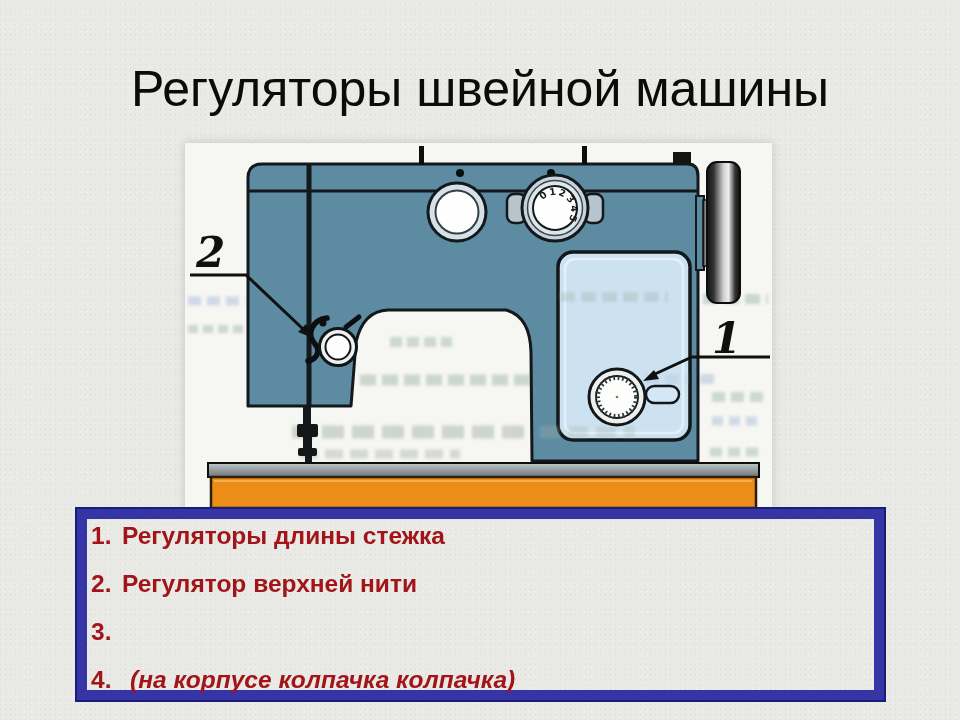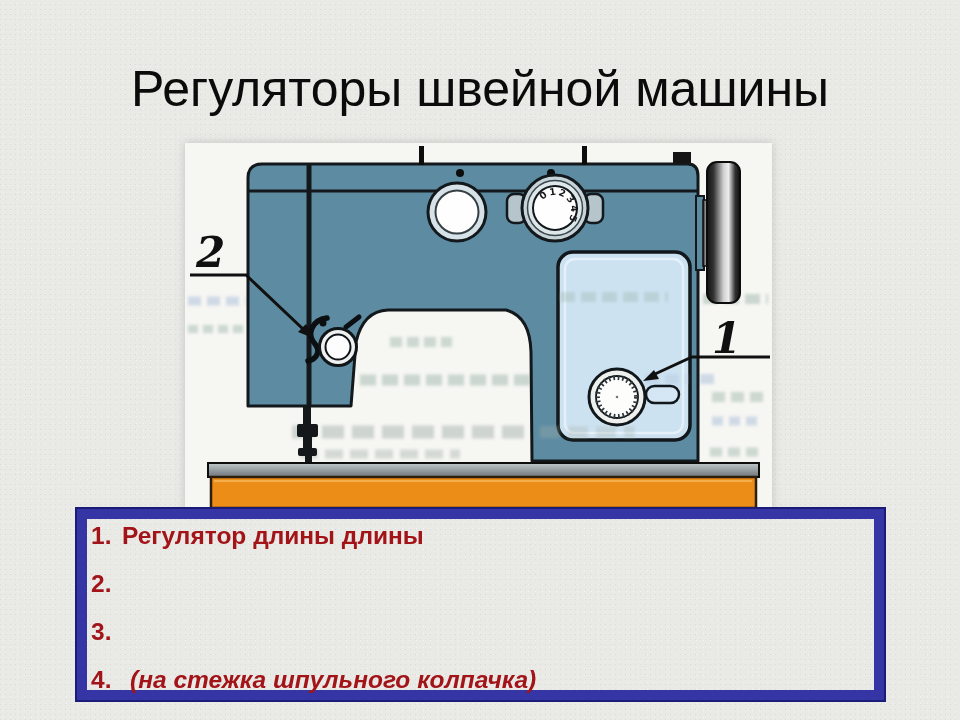--- a/index.html
+++ b/index.html
@@ -177,27 +177,28 @@
         <text class="callout" x="712" y="353">1</text>
         <path d="M770 357 L692 357 L655 374" fill="none" stroke="#101010" stroke-width="3"></path>
         <polygon points="643,381 659,379 654,370" fill="#101010"></polygon>
       </g>
     </svg>
   </div>
 
   <div class="info-box">
     <div class="row">
       <span class="num">1.</span>
-      <span class="txt">Регулятор длины длины</span>
+      <span class="txt">Регуляторы длины стежка</span>
     </div>
     <div class="row">
       <span class="num">2.</span>
+      <span class="txt">Регулятор верхней нити</span>
     </div>
     <div class="row">
       <span class="num">3.</span>
     </div>
     <div class="row it4">
       <span class="num">4.</span>
-      <span class="txt">(на стежка шпульного колпачка)</span>
+      <span class="txt">(на корпусе колпачка колпачка)</span>
     </div>
   </div>
 
 </div>
 
 </body></html>

